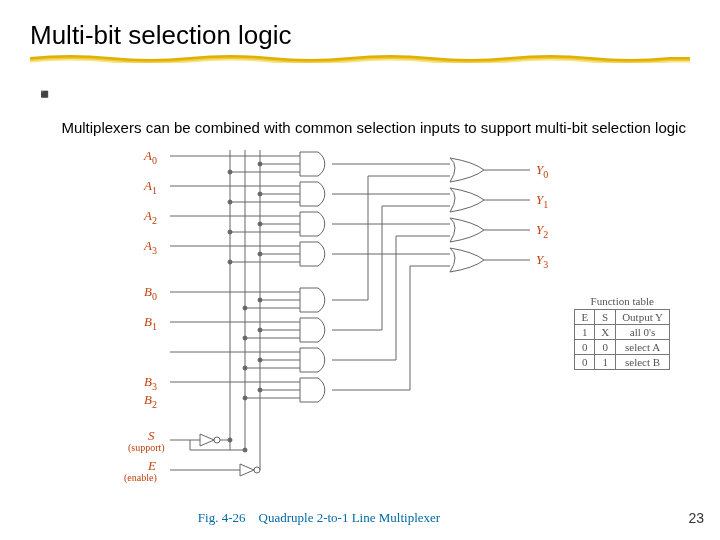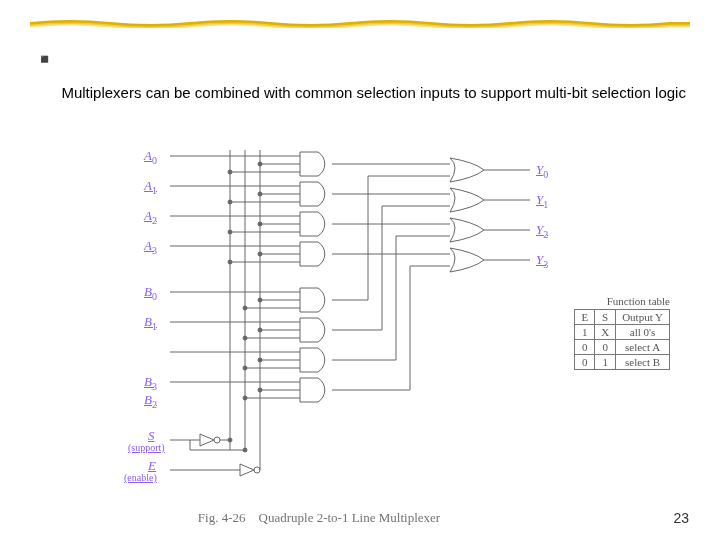--- a/index.html
+++ b/index.html
@@ -51,22 +51,21 @@
     left: 150px;
     top: 150px;
     width: 470px;
     height: 360px;
   }
   .lbl {
     position: absolute;
     font-family: "Times New Roman", serif;
     font-style: italic;
     font-size: 13px;
-    color: #8b5cf6;
-    text-decoration: underline;
+    color: #c2410c;
   }
   .lbl sub {
     font-size: 10px;
     font-style: normal;
   }
   .ft {
     position: absolute;
     right: -50px;
     top: 145px;
     font-family: "Times New Roman", serif;
@@ -77,45 +76,46 @@
     border-collapse: collapse;
   }
   .ft th, .ft td {
     border: 1px solid #777;
     padding: 1px 6px;
     text-align: center;
     font-weight: normal;
   }
   .ft caption {
     caption-side: top;
-    text-align: right;
+    text-align: center;
     padding-bottom: 2px;
   }
   .figcap {
     position: absolute;
     bottom: 14px;
     left: 0;
     width: 638px;
     text-align: center;
     font-family: "Times New Roman", serif;
     font-size: 13px;
-    color: #737373;
+    color: #0369a1;
   }
   .pagenum {
     position: absolute;
-    right: 31px;
+    right: 16px;
     bottom: 14px;
     font-size: 14px;
     color: #333;
   }
 </style>
 </head>
 <body>
 
 <div class="slide">
+  <h1 class="title">Multi-bit selection logic</h1>
 
   <svg class="underline" viewBox="0 0 660 8" preserveAspectRatio="none">
     <path d="M0,4 Q40,0 80,4 T160,4 T240,4 T320,4 T400,4 T480,4 T560,4 T640,4 L660,4" stroke="#e0b000" stroke-width="4" fill="none" stroke-linecap="round"></path>
     <path d="M0,6 Q40,2 80,6 T160,6 T240,6 T320,6 T400,6 T480,6 T560,6 T640,6 L660,6" stroke="#f5d858" stroke-width="3" fill="none" stroke-linecap="round" opacity="0.7"></path>
   </svg>
 
   <div class="bullet">
     <span class="marker">◾</span>
     <span class="text">Multiplexers can be combined with common selection inputs to support multi-bit selection logic</span>
   </div>

